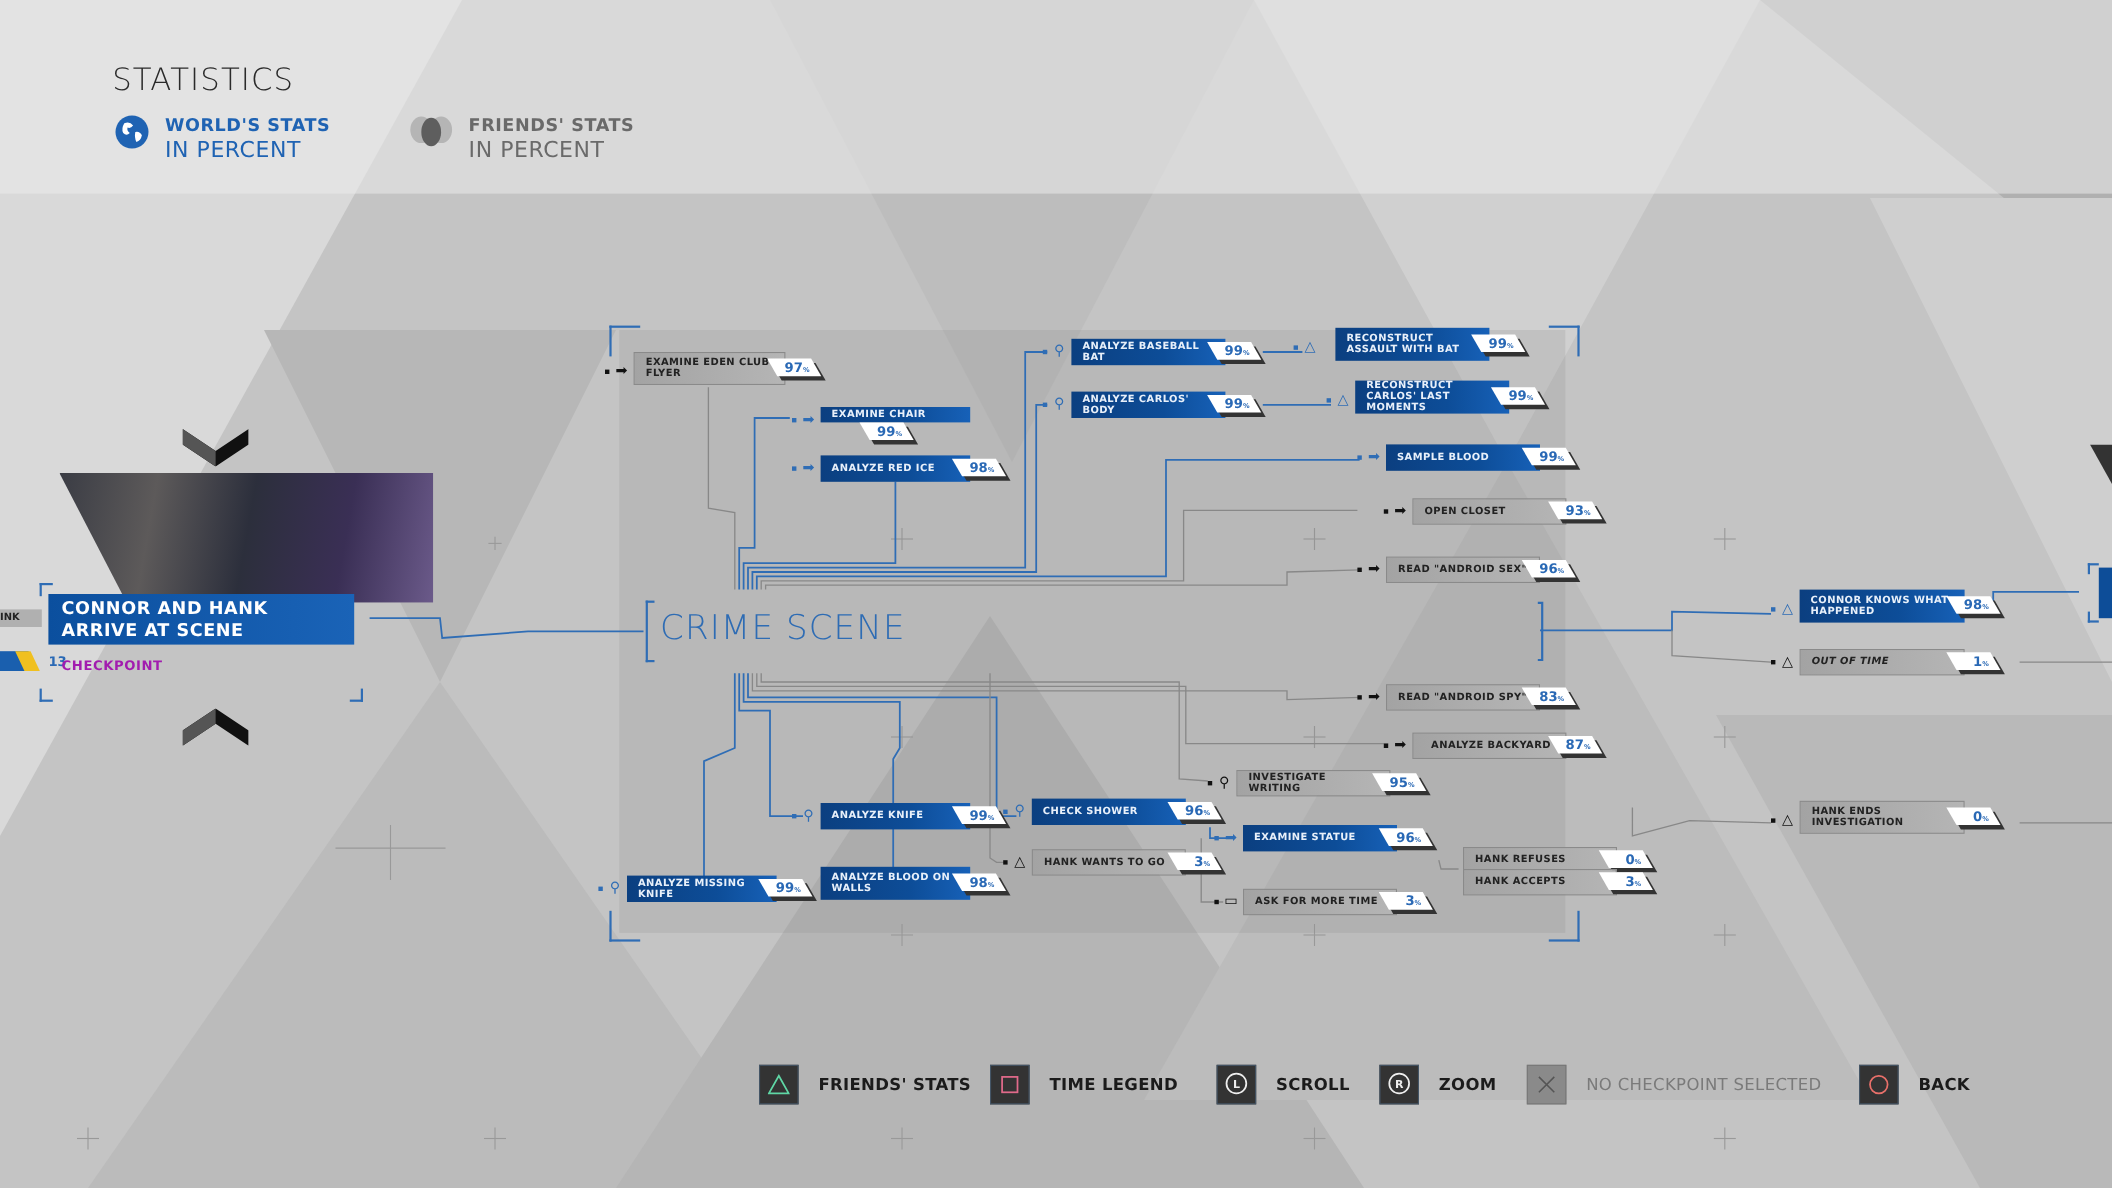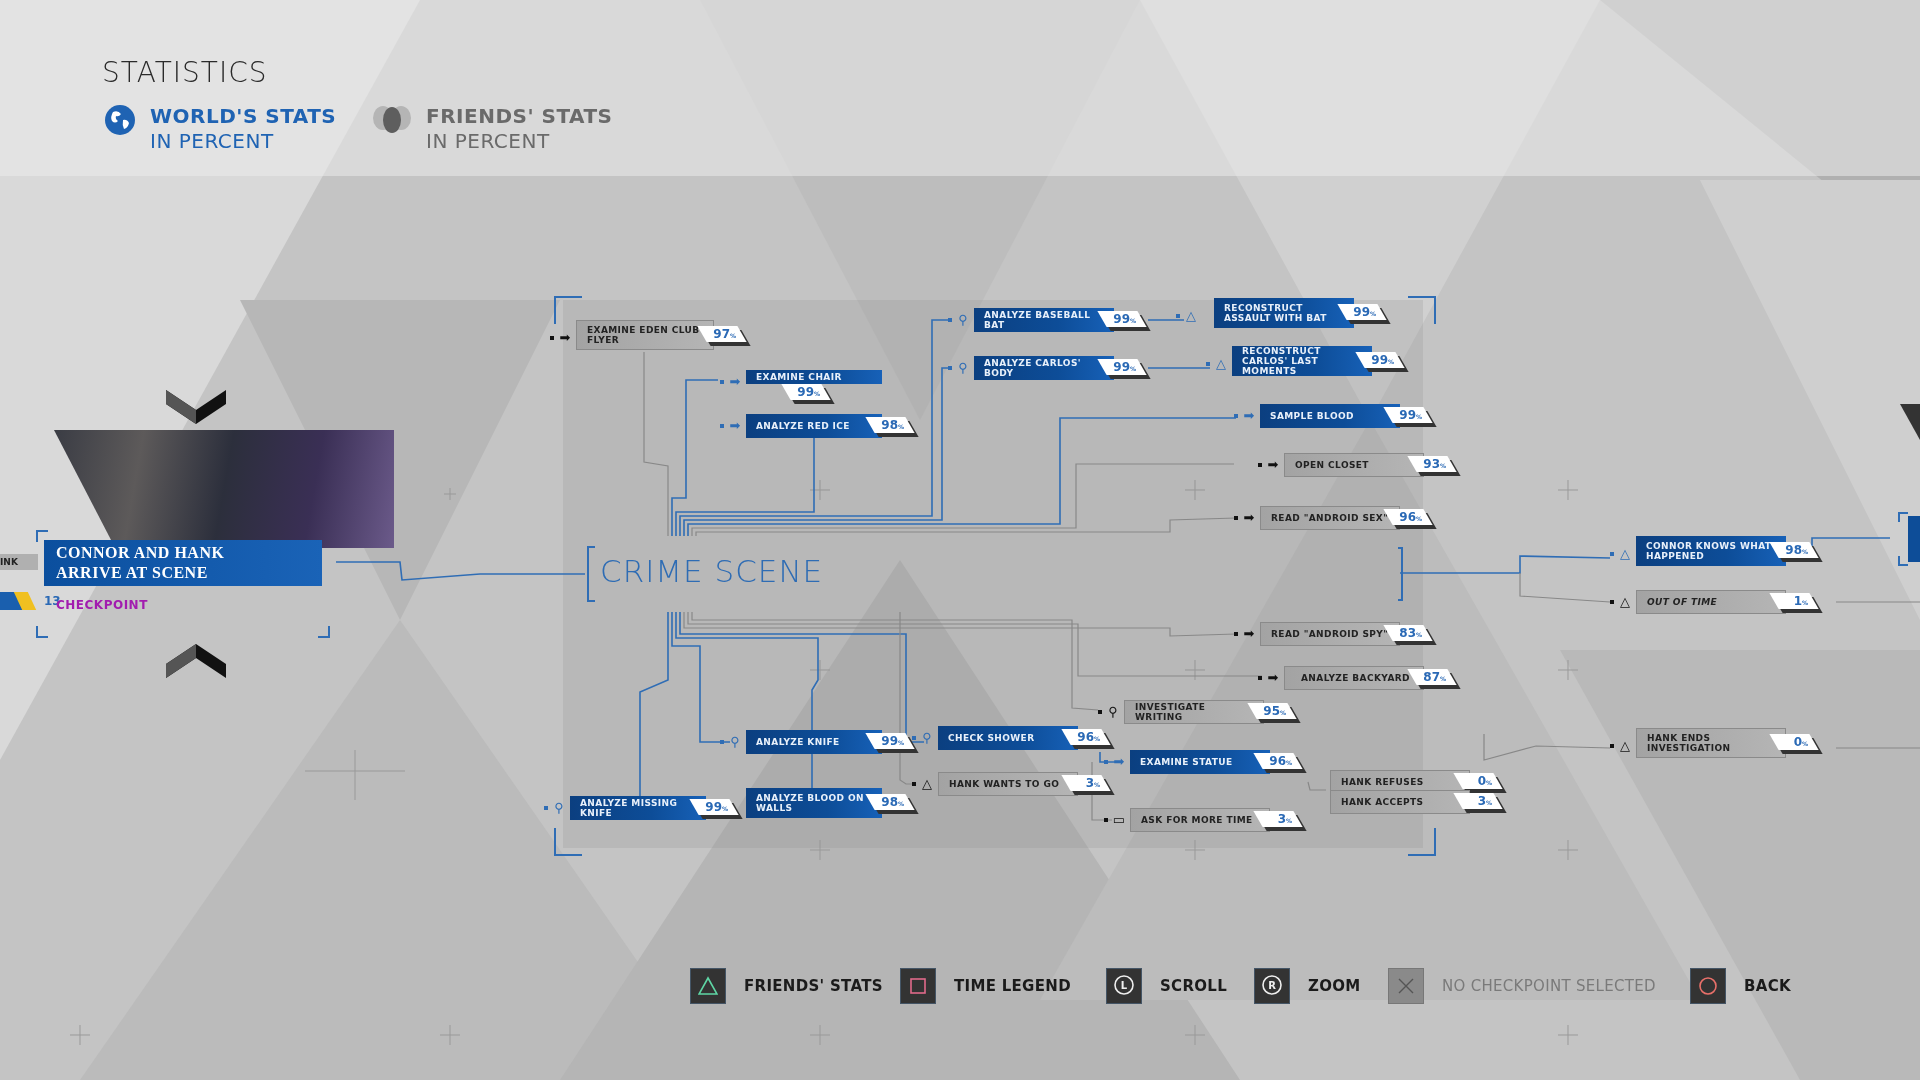--- a/index.html
+++ b/index.html
@@ -2,21 +2,21 @@
 <html><head>
 <meta charset="utf-8">
 <style>
   html,body{margin:0;padding:0;}
   body{width:1920px;height:1080px;overflow:hidden;position:relative;
     font-family:"DejaVu Sans","Liberation Sans",sans-serif;background:#c4c4c4;}
   .bg{position:absolute;inset:0;overflow:hidden;}
   .header-band{position:absolute;left:0;top:0;width:1920px;height:176px;background:rgba(235,235,235,0.55);}
   .title{position:absolute;left:102px;top:56px;font-size:28px;letter-spacing:1px;color:#2a2a2a;font-weight:300;}
   .stat-tab{position:absolute;top:104px;display:flex;align-items:flex-start;gap:14px;}
-  .stat-tab .t1{font-weight:bold;font-size:20px;letter-spacing:.5px;}
+  .stat-tab .t1{font-weight:bold;font-size:16px;letter-spacing:.5px;}
   .stat-tab .t2{font-size:20px;letter-spacing:.5px;margin-top:1px;}
   .world .t1,.world .t2{color:#1f63b3;}
   .friends .t1,.friends .t2{color:#6a6a6a;}
   .icon-circle{width:32px;height:32px;border-radius:50%;}
 
   
   .panel-dark{position:absolute;left:563px;top:300px;width:860px;height:548px;background:rgba(140,140,140,0.22);}
   .corner{position:absolute;width:26px;height:26px;border-color:#2f6db5;border-style:solid;border-width:0;}
   .node{position:absolute;height:24px;display:flex;align-items:center;}
   .node .box{height:100%;display:flex;align-items:center;padding:0 10px;font-size:9px;font-weight:bold;
@@ -38,21 +38,21 @@
   .ico.k{color:#111;}
 
   .scene-label{position:absolute;left:600px;top:553px;font-size:31px;color:#2e6cb4;letter-spacing:1px;font-weight:300;}
   .bracket{position:absolute;border:2px solid #2f6db5;border-right:none;width:6px;}
 
   
   .checkpoint-img{position:absolute;left:54px;top:430px;width:340px;height:118px;overflow:hidden;}
   .checkpoint-img .pic{position:absolute;inset:0;background:linear-gradient(100deg,#3a3c44 0%,#5d5a5a 25%,#2c2f3c 50%,#3a2f55 75%,#6b5a8a 100%);
      clip-path:polygon(0 0,100% 0,100% 100%,18% 100%);}
   .checkpoint-title{position:absolute;left:44px;top:540px;width:278px;height:46px;background:linear-gradient(90deg,#0b4f9e,#1a63b7);
-     color:#fff;font-weight:bold;font-size:16px;line-height:20px;padding:3px 12px;box-sizing:border-box;letter-spacing:.5px;font-family:Liberation Serif, serif;}
+     color:#fff;font-weight:bold;font-size:16px;line-height:20px;padding:3px 12px;box-sizing:border-box;letter-spacing:.5px;}
   .checkpoint-sub{position:absolute;left:56px;top:598px;font-size:12px;font-weight:bold;color:#a21caf;letter-spacing:.5px;}
   .chevron{position:absolute;left:166px;width:60px;height:34px;}
 
   
   .bbar{position:absolute;top:968px;display:flex;align-items:center;gap:18px;}
   .btn-icon{width:34px;height:34px;background:#333;display:flex;align-items:center;justify-content:center;border:1px solid #456;}
   .btn-label{font-size:15px;font-weight:bold;color:#1b1b1b;letter-spacing:.3px;}
   .btn-label.dim{color:#7a7a7a;font-weight:normal;}
 </style>
 </head>

